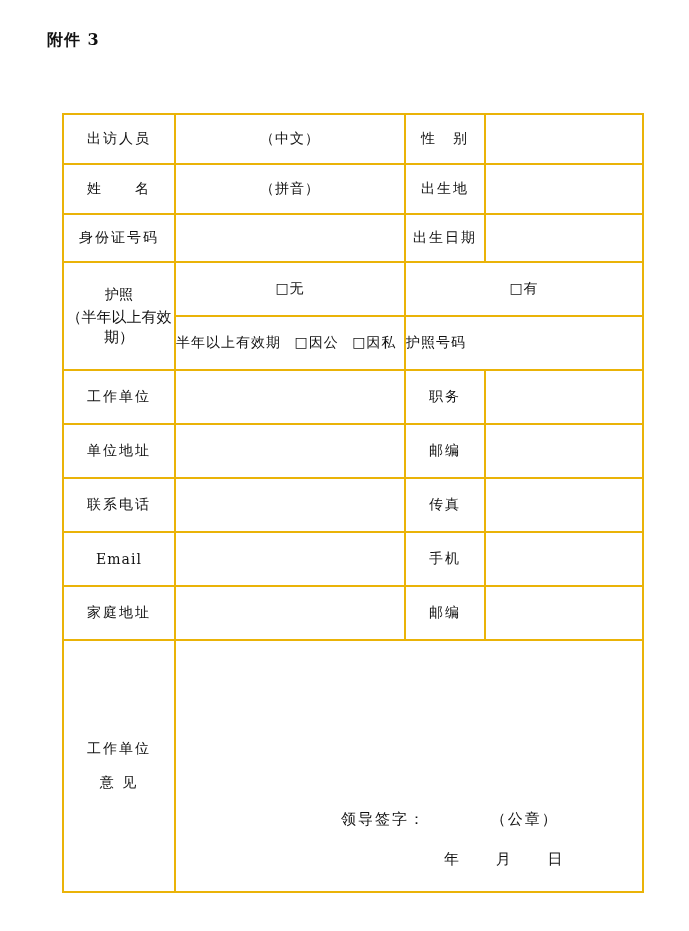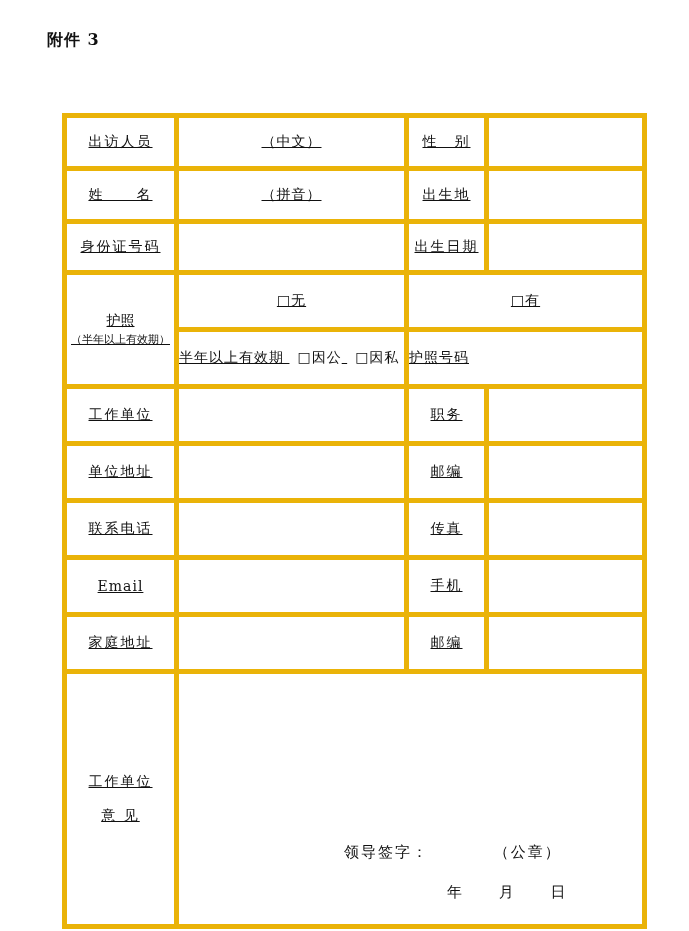--- a/index.html
+++ b/index.html
@@ -54,34 +54,33 @@
 
   table.form {
     position: absolute;
     left: 62px;
     top: 113px;
     width: 580px;
     border-collapse: collapse;
     table-layout: fixed;
   }
   table.form td {
-    border: 5px solid #eab308;
+    border: 2px solid #eab308;
     padding: 0;
     vertical-align: middle;
     font-family: "DejaVu Serif", serif;
     font-size: 14px;
-    text-decoration: underline;
   }
   .lbl {
     text-align: center;
     letter-spacing: 2px;
   }
   .lbl-sub {
     display: block;
-    font-size: 11px;
+    font-size: 15px;
     letter-spacing: 0px;
     margin-top: 3px;
   }
   .cell-center {
     text-align: center;
     letter-spacing: 1px;
   }
   .cell-left {
     text-align: left;
     padding-left: 10px;

